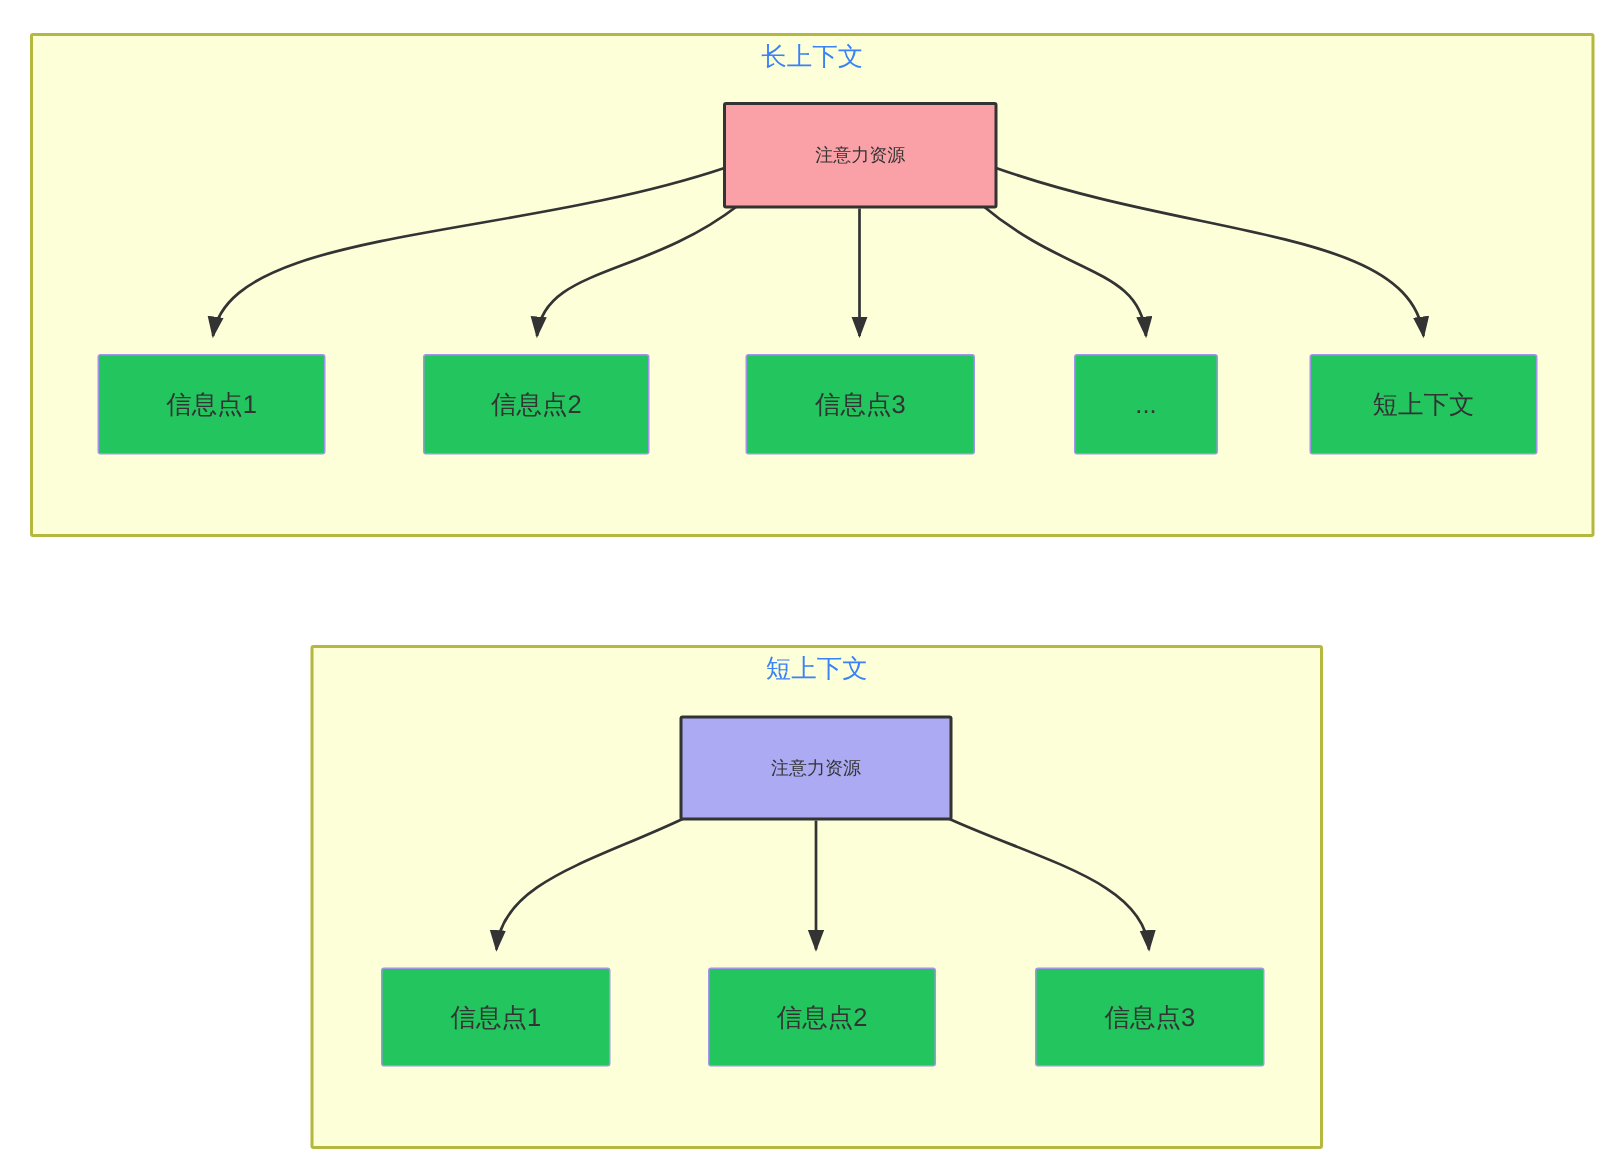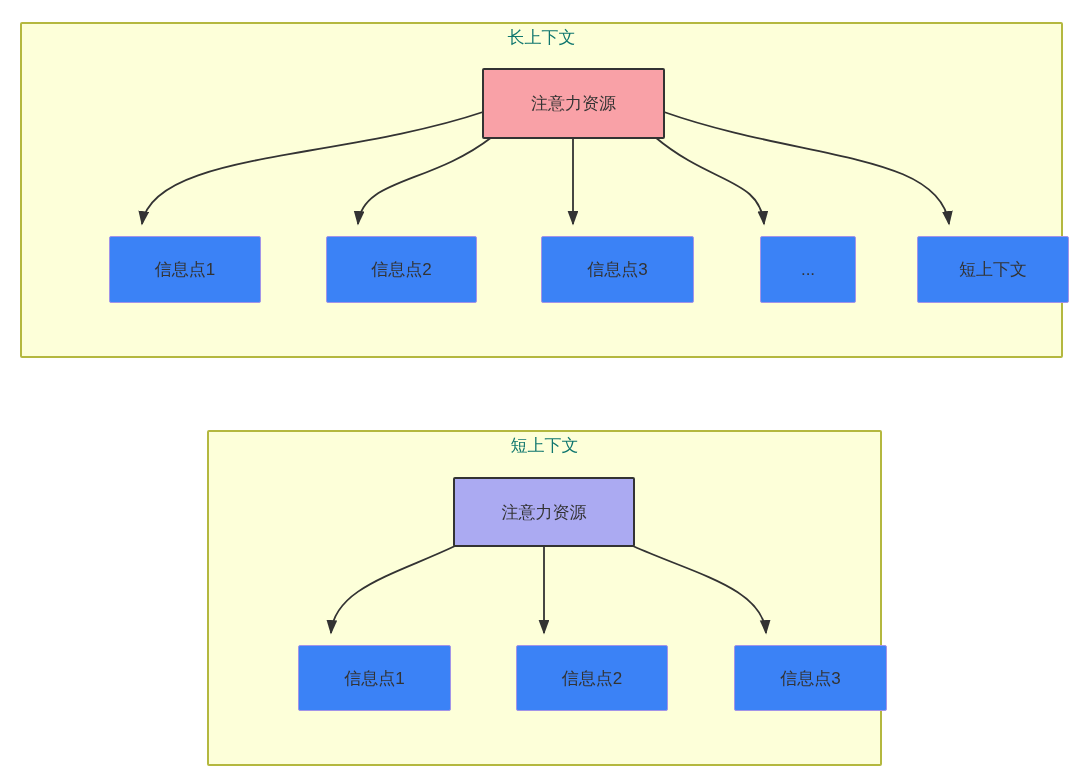--- a/index.html
+++ b/index.html
@@ -24,52 +24,51 @@
     z-index: 1;
   }
   .container-long  { left: 20px;  top: 22px;  width: 1043px; height: 336px; }
   .container-short { left: 207px; top: 430px; width: 675px;  height: 336px; }
   .panel-title {
     position: absolute;
     left: 0;
     width: 100%;
     text-align: center;
     font-size: 17px;
-    color: #0f766e;
+    color: #3b82f6;
     z-index: 4;
   }
   .panel-title-long  { top: 26px; left: 20px;  width: 1043px; }
   .panel-title-short { top: 434px; left: 207px; width: 675px; }
   .source-node {
     position: absolute;
     border: 2.5px solid #333333;
     border-radius: 2px;
     box-sizing: border-box;
     display: flex;
     align-items: center;
     justify-content: center;
-    font-size: 17px;
+    font-size: 12px;
     color: #333333;
     z-index: 3;
   }
   .source-long  { left: 482px; top: 68px;  width: 183px; height: 71px; background: #f9a1a7; }
   .source-short { left: 453px; top: 477px; width: 182px; height: 70px; background: #abaaf2; }
   .info-node {
     position: absolute;
-    background: #3b82f6;
+    background: #22c55e;
     border: 1.5px solid #a294e8;
     border-radius: 2px;
     box-sizing: border-box;
     display: flex;
     align-items: center;
     justify-content: center;
     font-size: 17px;
     color: #333333;
     z-index: 3;
-    margin-left: 44px;
   }
   .ln0 { left: 65px;  top: 236px; width: 152px; height: 67px; }
   .ln1 { left: 282px; top: 236px; width: 151px; height: 67px; }
   .ln2 { left: 497px; top: 236px; width: 153px; height: 67px; }
   .ln3 { left: 716px; top: 236px; width: 96px;  height: 67px; }
   .ln4 { left: 873px; top: 236px; width: 152px; height: 67px; }
   .sn0 { left: 254px; top: 645px; width: 153px; height: 66px; }
   .sn1 { left: 472px; top: 645px; width: 152px; height: 66px; }
   .sn2 { left: 690px; top: 645px; width: 153px; height: 66px; }
   svg.edges {

